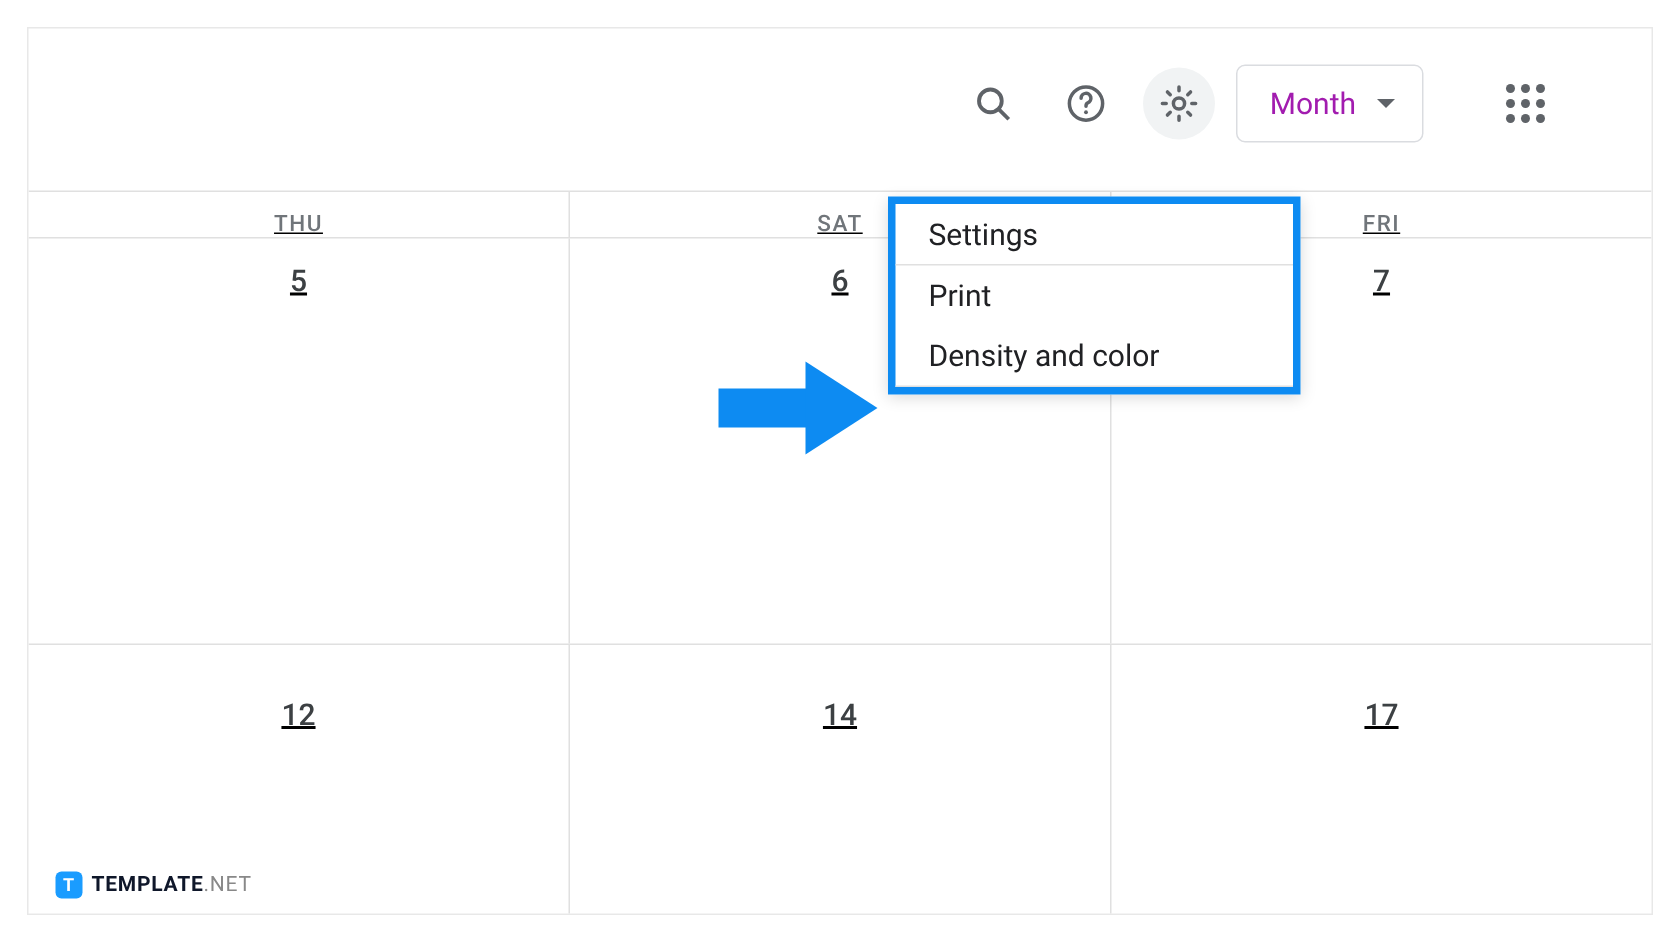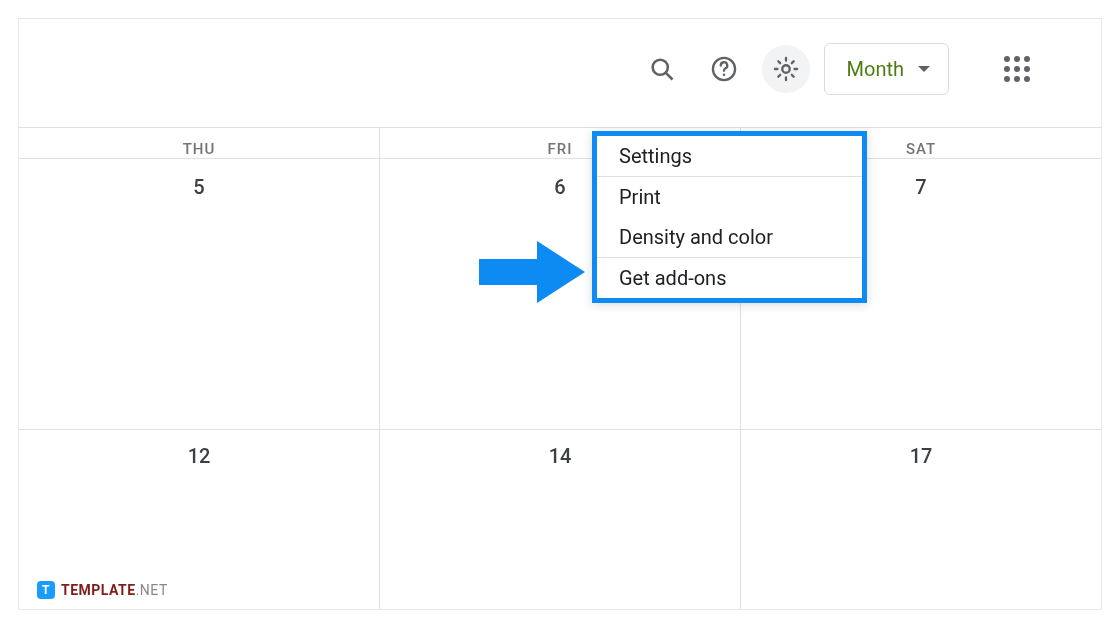--- a/index.html
+++ b/index.html
@@ -50,21 +50,21 @@
   .view-select {
     height: 52px;
     border: 1px solid #dadce0;
     border-radius: 6px;
     display: flex;
     align-items: center;
     padding: 0 18px 0 22px;
     gap: 14px;
     cursor: pointer;
     font-size: 20px;
-    color: #4d7c0f;
+    color: #a21caf;
   }
   .view-select .triangle {
     width: 0; height: 0;
     border-left: 6px solid transparent;
     border-right: 6px solid transparent;
     border-top: 6px solid #5f6368;
   }
   .apps-grid {
     width: 48px;
     height: 48px;
@@ -95,39 +95,40 @@
   .cal-row {
     display: flex;
     border-top: 1px solid #e0e0e0;
   }
   .cal-cell {
     flex: 1;
     border-right: 1px solid #e0e0e0;
     padding-top: 12px;
     text-align: center;
     position: relative;
+    text-decoration: underline;
   }
   .cal-cell:first-child { border-left: none; }
   .cal-cell:last-child { border-right: none; }
   .header-row .cal-cell { height: 30px; }
   .dayname {
     font-size: 15px;
     letter-spacing: 1px;
     color: #70757a;
     font-weight: 500;
   }
   .date-row .cal-cell { height: 270px; border-top: none; }
   .datenum {
     font-size: 20px;
     color: #3c4043;
     font-weight: 500;
     margin-top: 4px;
   }
   .second-row .cal-cell { height: 260px; }
-  .second-row .datenum { margin-top: 2px; }
+  .second-row .datenum { margin-top: 22px; }
   .dropdown {
     position: absolute;
     top: 112px;
     left: 573px;
     width: 275px;
     background: #fff;
     border: 5px solid #0d8bf2;
     box-shadow: 0 2px 10px rgba(0,0,0,.15);
   }
   .dropdown-item {
@@ -180,21 +181,21 @@
     height: 18px;
     background: #1a9cff;
     border-radius: 4px;
     display: flex;
     align-items: center;
     justify-content: center;
     color: #fff;
     font-weight: bold;
     font-size: 12px;
   }
-  .watermark b { color: #7f1d1d; font-weight: 700; }
+  .watermark b { color: #0f172a; font-weight: 700; }
 </style>
 </head>
 <body>
 
 <div class="frame">
 
   <div class="toolbar">
     <div class="icon-btn">
       <svg viewBox="0 0 24 24" fill="none" stroke="currentColor" stroke-width="2.2">
           <circle cx="10.5" cy="10.5" r="6.5"></circle>
@@ -232,24 +233,24 @@
         </div>
     </div>
   </div>
 
   <div class="calendar">
     <div class="cal-row header-row">
       <div class="cal-cell">
           <div class="dayname">THU</div>
         </div>
       <div class="cal-cell">
+          <div class="dayname">SAT</div>
+        </div>
+      <div class="cal-cell">
           <div class="dayname">FRI</div>
-        </div>
-      <div class="cal-cell">
-          <div class="dayname">SAT</div>
         </div>
     </div>
     <div class="cal-row date-row">
       <div class="cal-cell">
           <div class="datenum">5</div>
         </div>
       <div class="cal-cell">
           <div class="datenum">6</div>
         </div>
       <div class="cal-cell">
@@ -268,21 +269,20 @@
         </div>
     </div>
   </div>
 
   <div class="dropdown">
     <div class="dropdown-item">Settings</div>
     <div class="dropdown-divider"></div>
     <div class="dropdown-item">Print</div>
     <div class="dropdown-item">Density and color</div>
     <div class="dropdown-divider"></div>
-    <div class="dropdown-item">Get add-ons</div>
   </div>
 
   <div class="arrow">
     <div class="arrow-shaft"></div>
     <div class="arrow-head"></div>
   </div>
 
   <div class="watermark">
     <div class="logo">T</div>
     <span><b>TEMPLATE</b><span>.NET</span></span>

